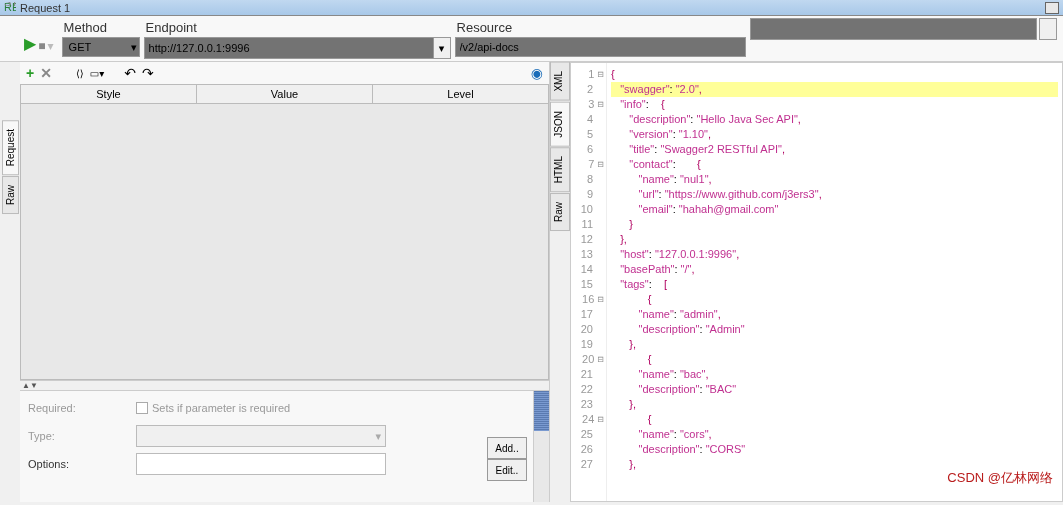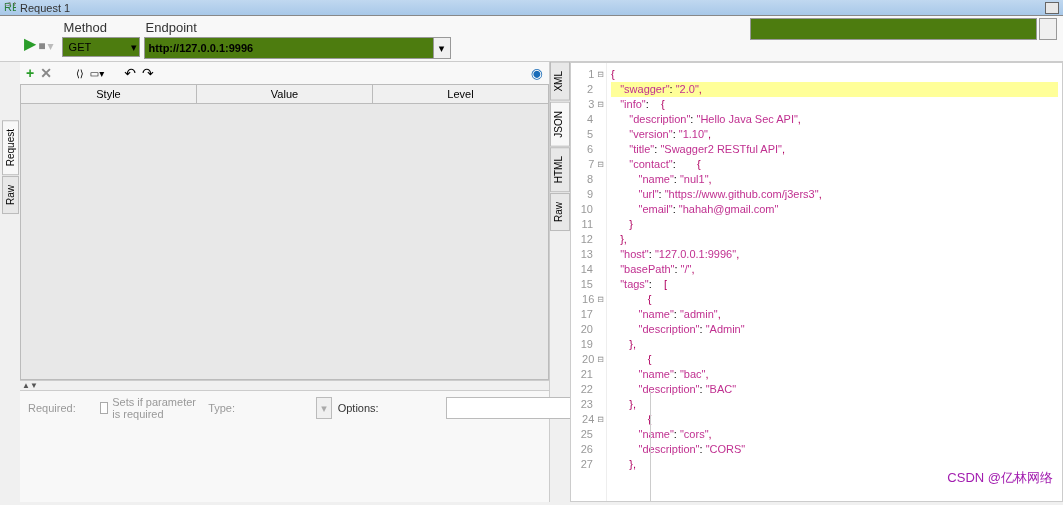--- a/index.html
+++ b/index.html
@@ -6,26 +6,26 @@
 body { width: 1063px; height: 505px; background: #f0f0f0; overflow: hidden; position: relative; }
 .title-bar { height: 16px; background: linear-gradient(#c0d8f0, #a8c8e8); border-bottom: 1px solid #888; display: flex; align-items: center; padding: 0 4px; font-size: 10px; color: #333; }
 .title-bar .icon { width: 12px; height: 12px; margin-right: 4px; }
 .title-bar .maximize { margin-left: auto; width: 14px; height: 12px; border: 1px solid #666; background: #e8e8e8; cursor: pointer; }
 .toolbar { height: 46px; background: #f8f8f8; display: flex; padding: 2px 4px 4px 24px; border-bottom: 1px solid #ccc; }
 .play-controls { display: flex; align-items: flex-end; gap: 2px; padding: 0 6px 4px 0; }
 .play { color: #2a9d2a; font-size: 16px; cursor: pointer; }
 .stop { color: #888; font-size: 12px; cursor: pointer; }
 .field-group { display: flex; flex-direction: column; padding: 0 2px; }
 .field-label { font-size: 13px; color: #333; padding: 2px 0 2px 2px; }
-.field-input { border: 1px solid #999; background: #4d7c0f; height: 22px; padding: 0 4px; }
+.field-input { border: 1px solid #999; background: #737373; height: 22px; padding: 0 4px; }
 .method-group { width: 82px; }
 .method-select { display: flex; align-items: center; justify-content: space-between; padding: 0 2px 0 6px; }
 .endpoint-group { flex: 1; max-width: 335px; }
 .endpoint-wrap { display: flex; }
-.endpoint-input { flex: 1; border-right: none; font-weight: bold; }
+.endpoint-input { flex: 1; border-right: none; }
 .endpoint-btn { width: 18px; height: 22px; border: 1px solid #999; background: #f0f0f0; cursor: pointer; display: flex; align-items: center; justify-content: center; }
 .resource-group { flex: 0.95; }
 .params-group { flex: 1; }
 .params-wrap { display: flex; }
 .params-input { flex: 1; }
 .params-btn { width: 18px; height: 22px; border: 1px solid #999; background: #f0f0f0; margin-left: 2px; cursor: pointer; }
 .main { display: flex; height: 440px; }
 .left-tabs { width: 20px; display: flex; flex-direction: column; align-items: center; padding-top: 58px; }
 .vtab { writing-mode: vertical-rl; transform: rotate(180deg); font-size: 10px; padding: 8px 2px; border: 1px solid #bbb; background: #e8e8e8; margin-bottom: 1px; cursor: pointer; }
 .vtab.active { background: #f8f8f8; }
@@ -34,21 +34,21 @@
 .tb-icon { cursor: pointer; font-size: 14px; }
 .plus { color: #2a9d2a; font-weight: bold; }
 .x { color: #888; font-weight: bold; }
 .help { margin-left: auto; color: #1a6cb8; font-size: 14px; }
 .table-header { display: flex; height: 20px; background: #f0f0f0; border: 1px solid #bbb; }
 .th { flex: 1; text-align: center; border-right: 1px solid #bbb; padding: 3px 0; font-size: 11px; }
 .th:last-child { border-right: none; }
 .table-body { flex: 1; background: #e8e8e8; border: 1px solid #bbb; border-top: none; }
 .collapse-bar { height: 10px; background: #f0f0f0; border-top: 1px solid #ccc; font-size: 8px; padding: 0 2px; color: #555; }
 .props-panel { height: 112px; border-top: 1px solid #ccc; background: #f8f8f8; display: flex; }
-.props-form { flex: 1; display: flex; padding: 6px 8px; gap: 6px; color: #999; }
+.props-form { flex: 1; display: flex; flex-direction: column; padding: 6px 8px; gap: 6px; color: #999; }
 .prop-row { display: flex; align-items: center; height: 22px; }
 .prop-label { width: 108px; font-size: 11px; }
 .prop-row.opt .prop-label { color: #333; }
 .checkbox-wrap { display: flex; align-items: center; gap: 4px; }
 .checkbox { width: 12px; height: 12px; border: 1px solid #aaa; background: white; }
 .prop-select { flex: 1; max-width: 250px; height: 22px; border: 1px solid #bbb; background: #f0f0f0; display: flex; align-items: center; justify-content: flex-end; padding: 0 4px; }
 .prop-input { flex: 1; max-width: 250px; height: 22px; border: 1px solid #bbb; background: white; }
 .props-btns { display: flex; flex-direction: column; padding: 46px 6px 6px 6px; }
 .btn { width: 40px; height: 22px; border: 1px solid #999; background: #f0f0f0; font-size: 10px; cursor: pointer; }
 .vscroll { width: 16px; background: #e8e8e8; border-left: 1px solid #ccc; position: relative; }
@@ -58,21 +58,21 @@
 .code-area { flex: 1; background: white; border: 1px solid #ccc; display: flex; overflow: hidden; }
 .gutter { width: 36px; background: white; text-align: right; padding: 4px 2px; color: #999; font-family: monospace; font-size: 11px; line-height: 15px; border-right: 1px solid #eee; }
 .gutter-line { display: flex; justify-content: flex-end; gap: 3px; }
 .fold { color: #888; font-size: 8px; cursor: pointer; }
 .code { flex: 1; padding: 4px 4px; font-family: monospace; font-size: 11px; line-height: 15px; white-space: pre; }
 .code-line { height: 15px; }
 .hl { background: #ffff99; }
 .k { color: #c03090; }
 .v { color: #c03090; }
 .b { color: #b00060; }
-.watermark { position: absolute; right: 10px; bottom: 18px; color: #a21caf; font-size: 13px; }
+.watermark { position: absolute; right: 10px; bottom: 18px; color: #b91c1c; font-size: 13px; }
 </style>
 </head>
 <body>
 
 <div class="title-bar">
   <span class="icon">
     <svg width="12" height="12" viewBox="0 0 12 12">
         <text x="0" y="9" font-size="8" fill="#2a7d3a">RE</text>
         <text x="0" y="4" font-size="4" fill="#888">ST</text>
       </svg>
@@ -97,20 +97,22 @@
   <div class="field-group endpoint-group">
     <span class="field-label">Endpoint</span>
     <div class="endpoint-wrap">
       <input class="field-input endpoint-input" value="http://127.0.0.1:9996" style="">
       <div class="endpoint-btn">
           <span>▾</span>
         </div>
     </div>
   </div>
   <div class="field-group resource-group">
+    <span class="field-label">Resource</span>
+    <input class="field-input" value="/v2/api-docs" style="">
   </div>
   <div class="field-group params-group">
     <div class="params-wrap">
       <input class="field-input params-input" value="" style="">
       <div class="params-btn"></div>
     </div>
   </div>
 </div>
 
 <div class="main">

